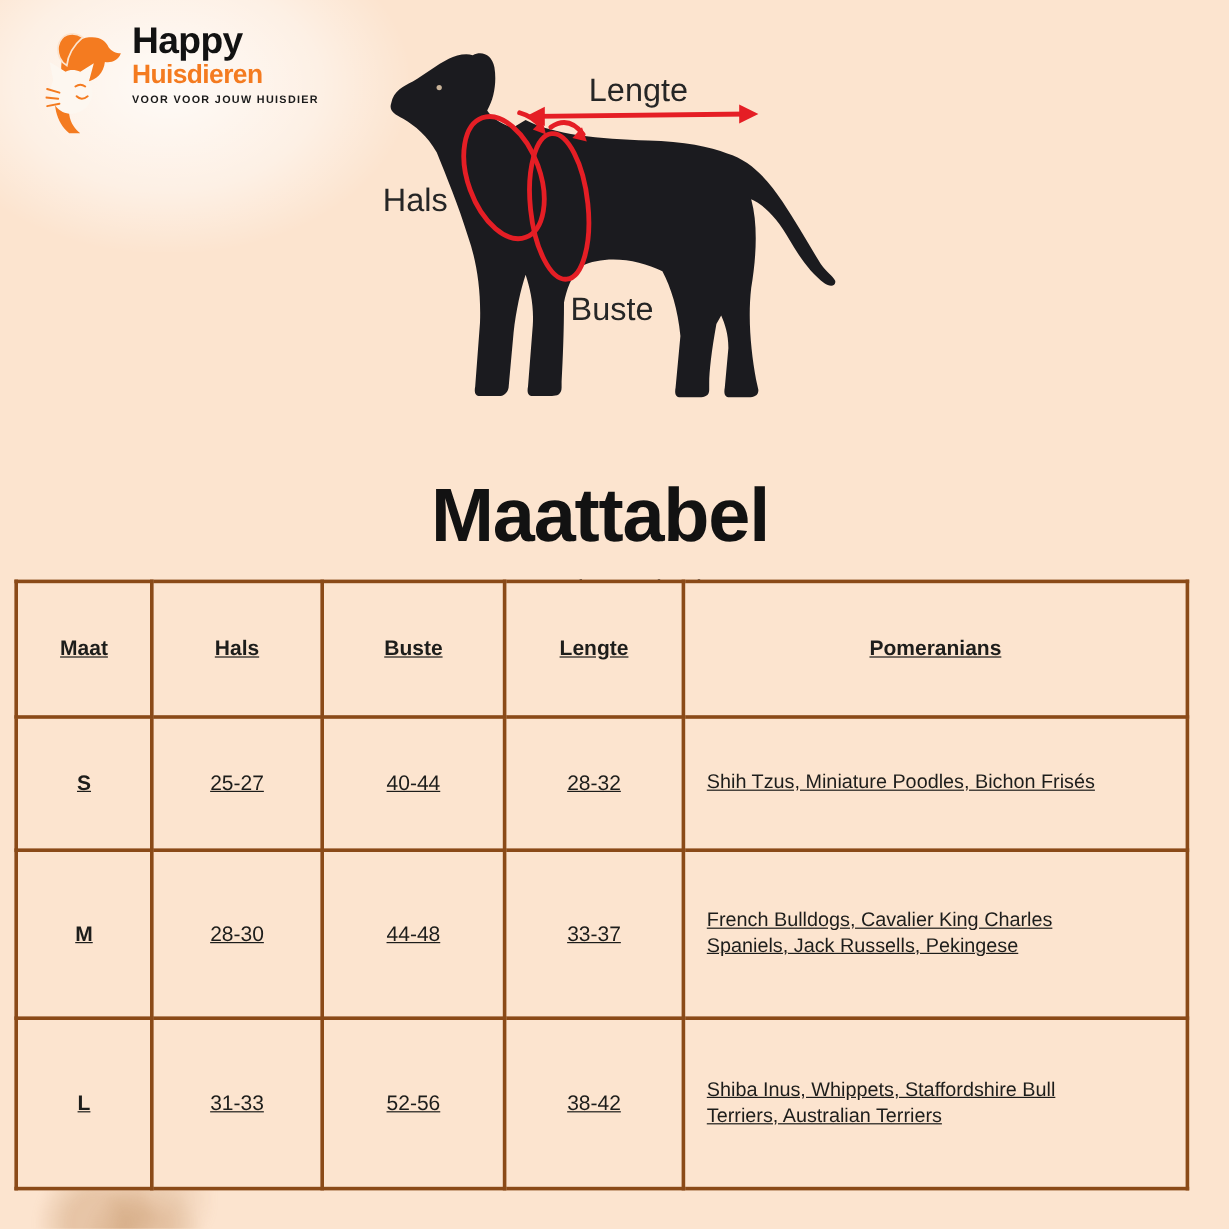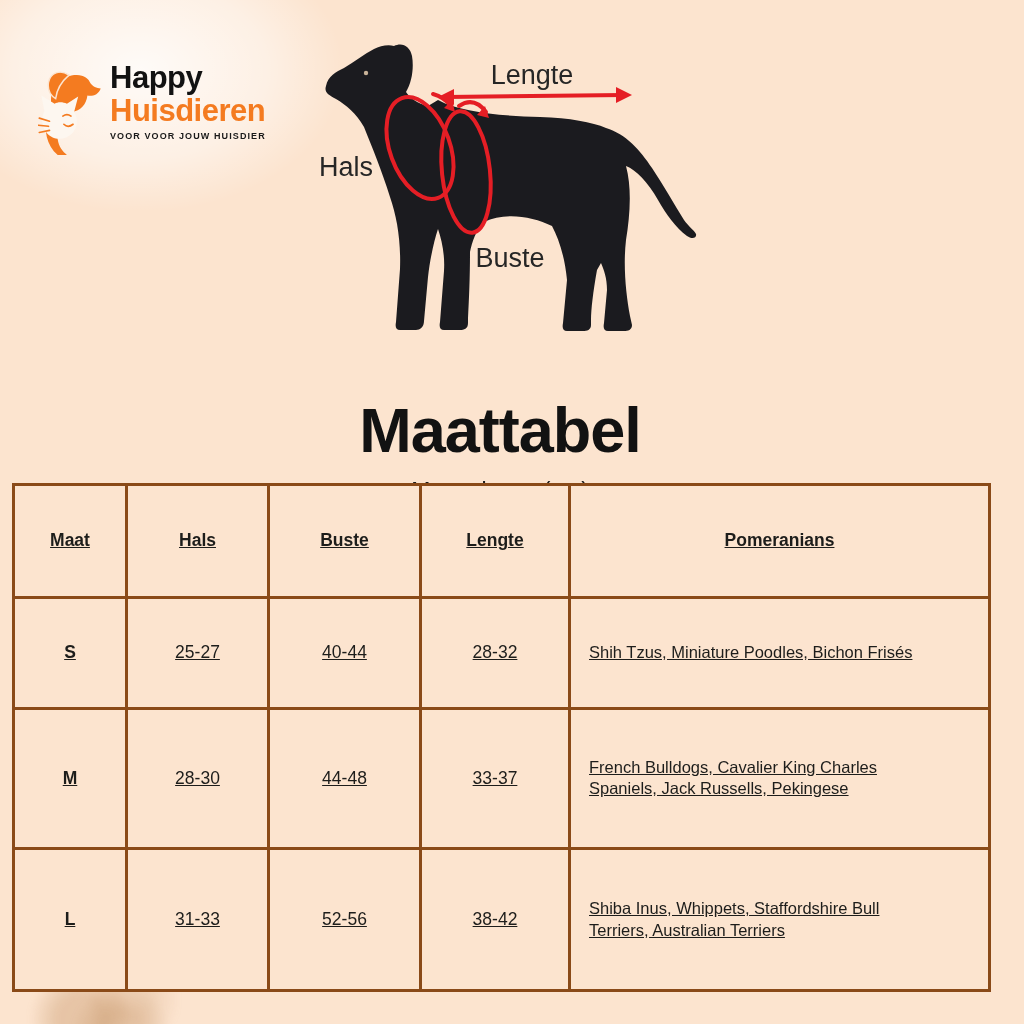--- a/index.html
+++ b/index.html
@@ -29,25 +29,25 @@
   .paw-smudge{
     position:absolute;left:28px;top:975px;width:150px;height:80px;
     background:
       radial-gradient(circle at 35% 55%,rgba(176,117,62,.28) 0 22%,rgba(176,117,62,0) 48%),
       radial-gradient(circle at 62% 75%,rgba(176,117,62,.22) 0 20%,rgba(176,117,62,0) 46%),
       radial-gradient(circle at 70% 30%,rgba(176,117,62,.16) 0 14%,rgba(176,117,62,0) 40%);
     filter:blur(3px);
     pointer-events:none;
   }
   
-  .logo{position:absolute;left:38px;top:18px;display:flex;align-items:flex-start;margin-top:44px;}
+  .logo{position:absolute;left:38px;top:18px;display:flex;align-items:flex-start;}
   .logo-icon{width:64px;height:86px;flex:0 0 auto;margin-top:8px;}
   .logo-text{margin-left:8px;line-height:1;}
   .logo-line1{font-size:31px;font-weight:800;color:#121212;letter-spacing:-.5px;}
-  .logo-line2{font-size:31px;font-weight:800;color:var(--orange);letter-spacing:-.5px;margin-top:2px;}
+  .logo-line2{font-size:22px;font-weight:800;color:var(--orange);letter-spacing:-.5px;margin-top:2px;}
   .logo-tagline{font-size:9px;font-weight:700;color:#1a1a1a;letter-spacing:1.1px;margin-top:6px;white-space:nowrap;}
   
   .diagram{position:absolute;left:270px;top:20px;width:440px;height:340px;}
   .diagram svg{width:100%;height:100%;display:block;}
   .diag-label{fill:#262626;font-family:"Liberation Sans","DejaVu Sans",sans-serif;font-size:27px;font-weight:400;}
   
   .title-block{position:absolute;left:12px;top:394px;width:976px;text-align:center;}
   .main-title{font-size:63px;font-weight:800;color:#121212;letter-spacing:-1px;}
   .sub-title{font-size:23px;font-weight:400;color:#1c1c1c;margin-top:12px;}
   

